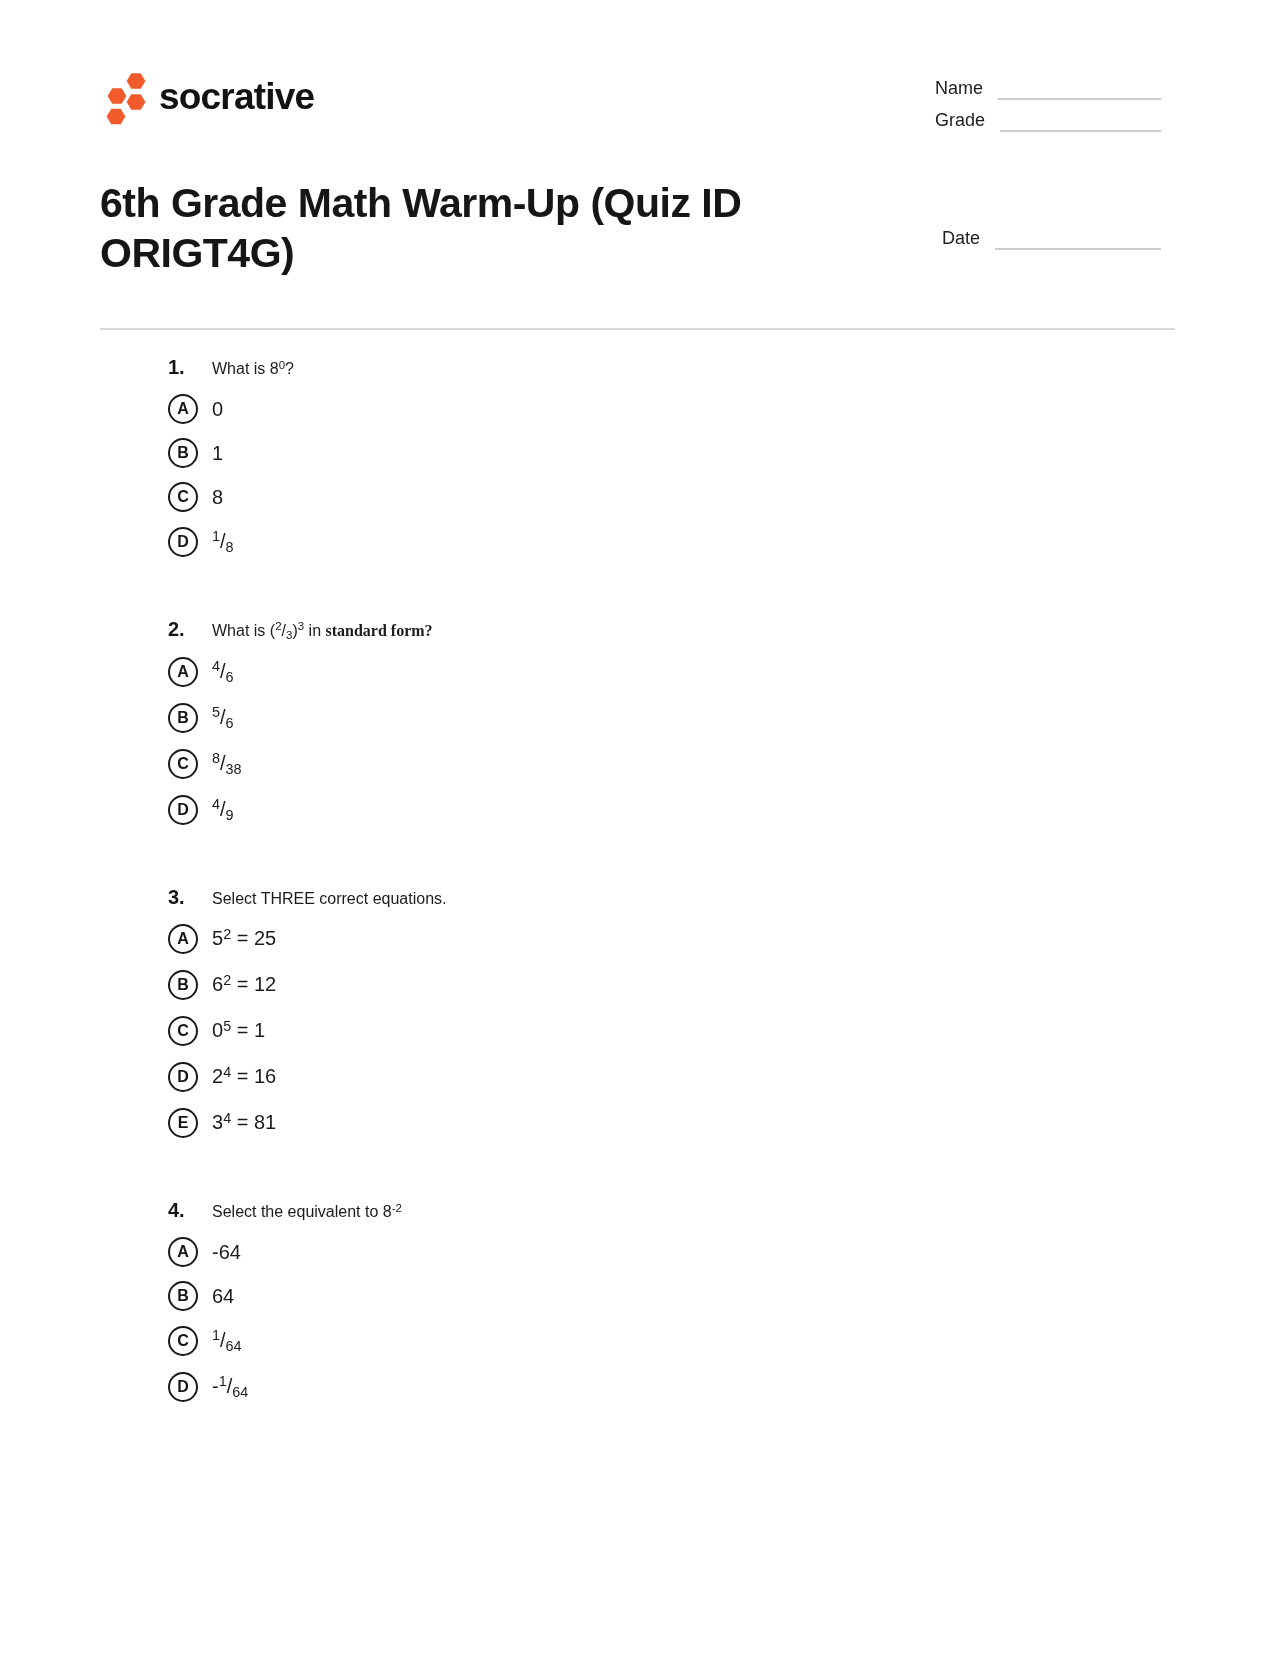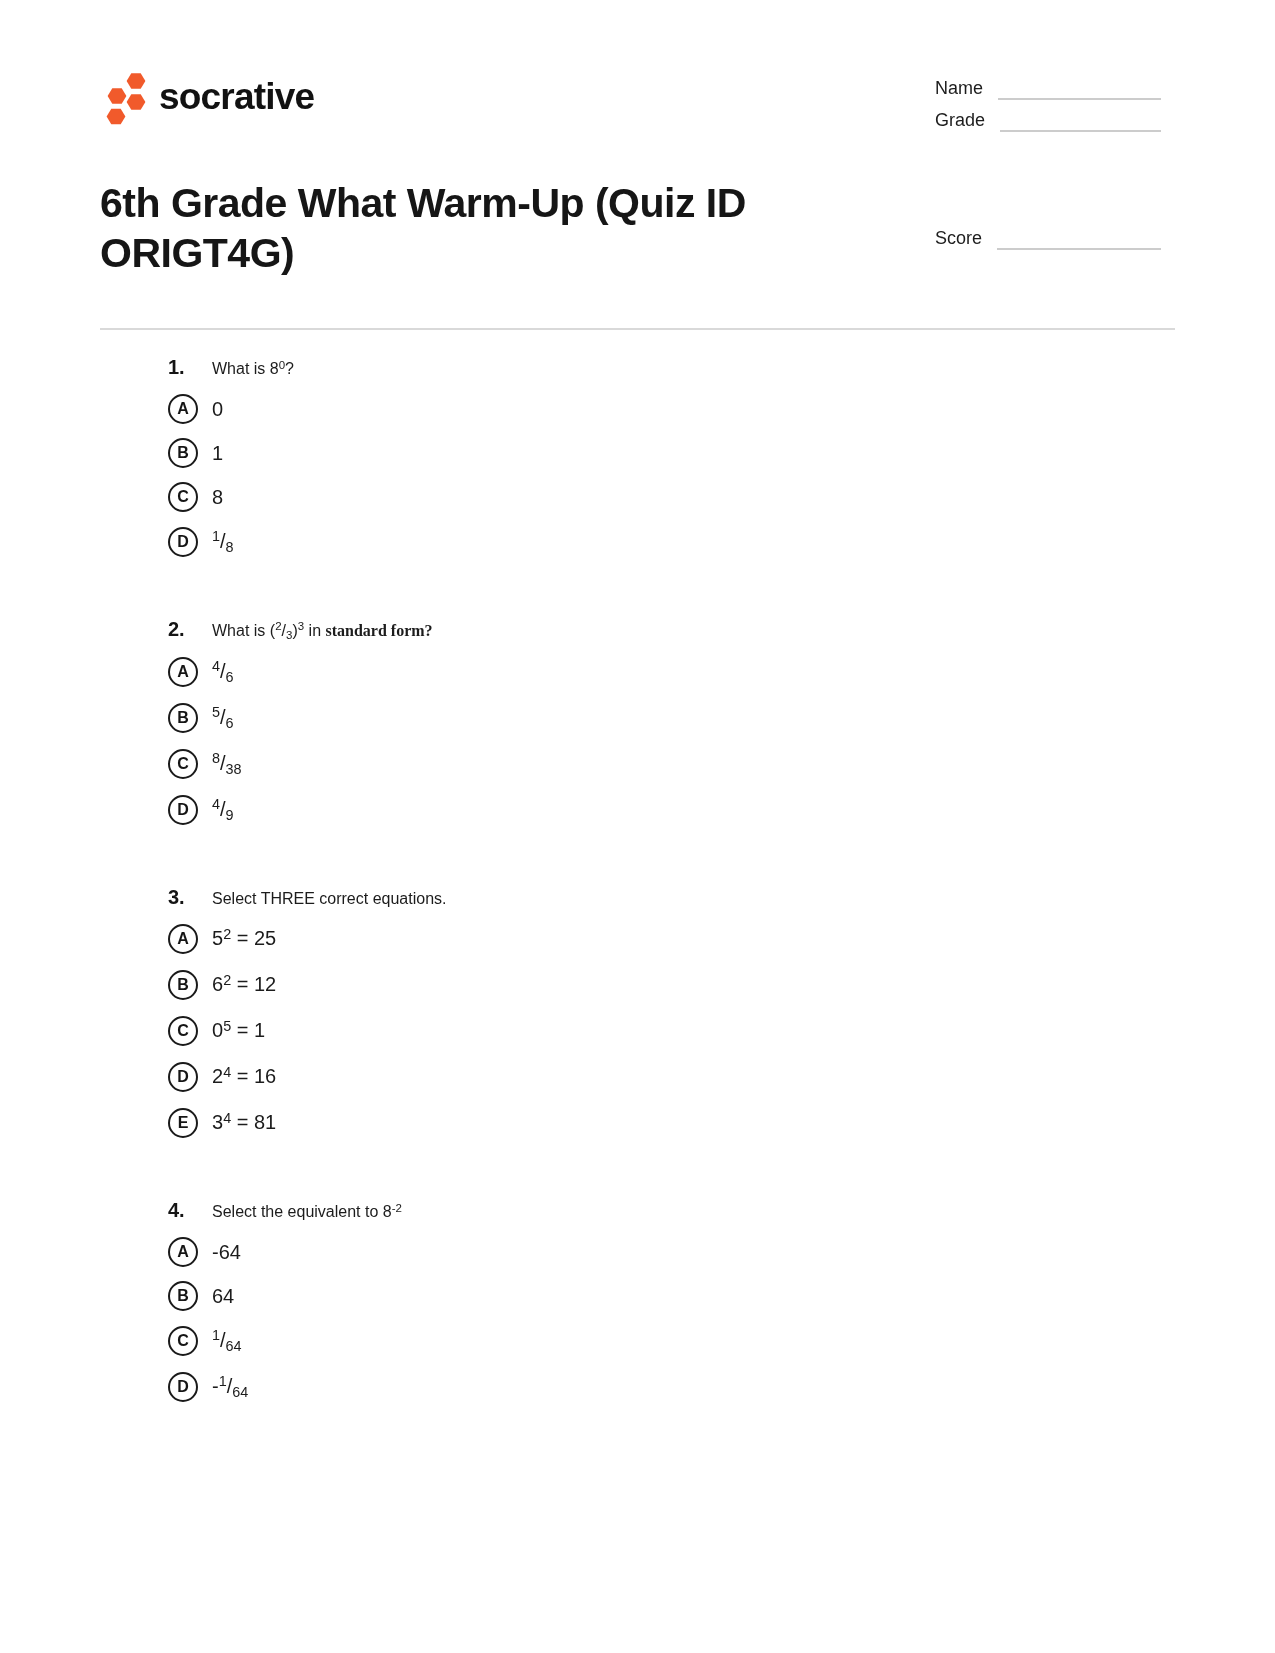--- a/index.html
+++ b/index.html
@@ -134,24 +134,24 @@
         <span class="field-line"></span>
       </div>
       <div class="field-row">
         <span class="field-label">Grade</span>
         <span class="field-line"></span>
       </div>
     </div>
   </div>
 
   <div class="title-row">
-    <h1 class="quiz-title">6th Grade What Warm-Up (Quiz ID ORIGT4G)</h1>
+    <h1 class="quiz-title">6th Grade Math Warm-Up (Quiz ID ORIGT4G)</h1>
     <div class="score-wrap">
       <div class="field-row">
-        <span class="field-label">Score</span>
+        <span class="field-label">Date</span>
         <span class="field-line"></span>
       </div>
     </div>
   </div>
 
   <hr class="divider">
 
   <main class="questions">
       <section class="question">
     <div class="q-head">

